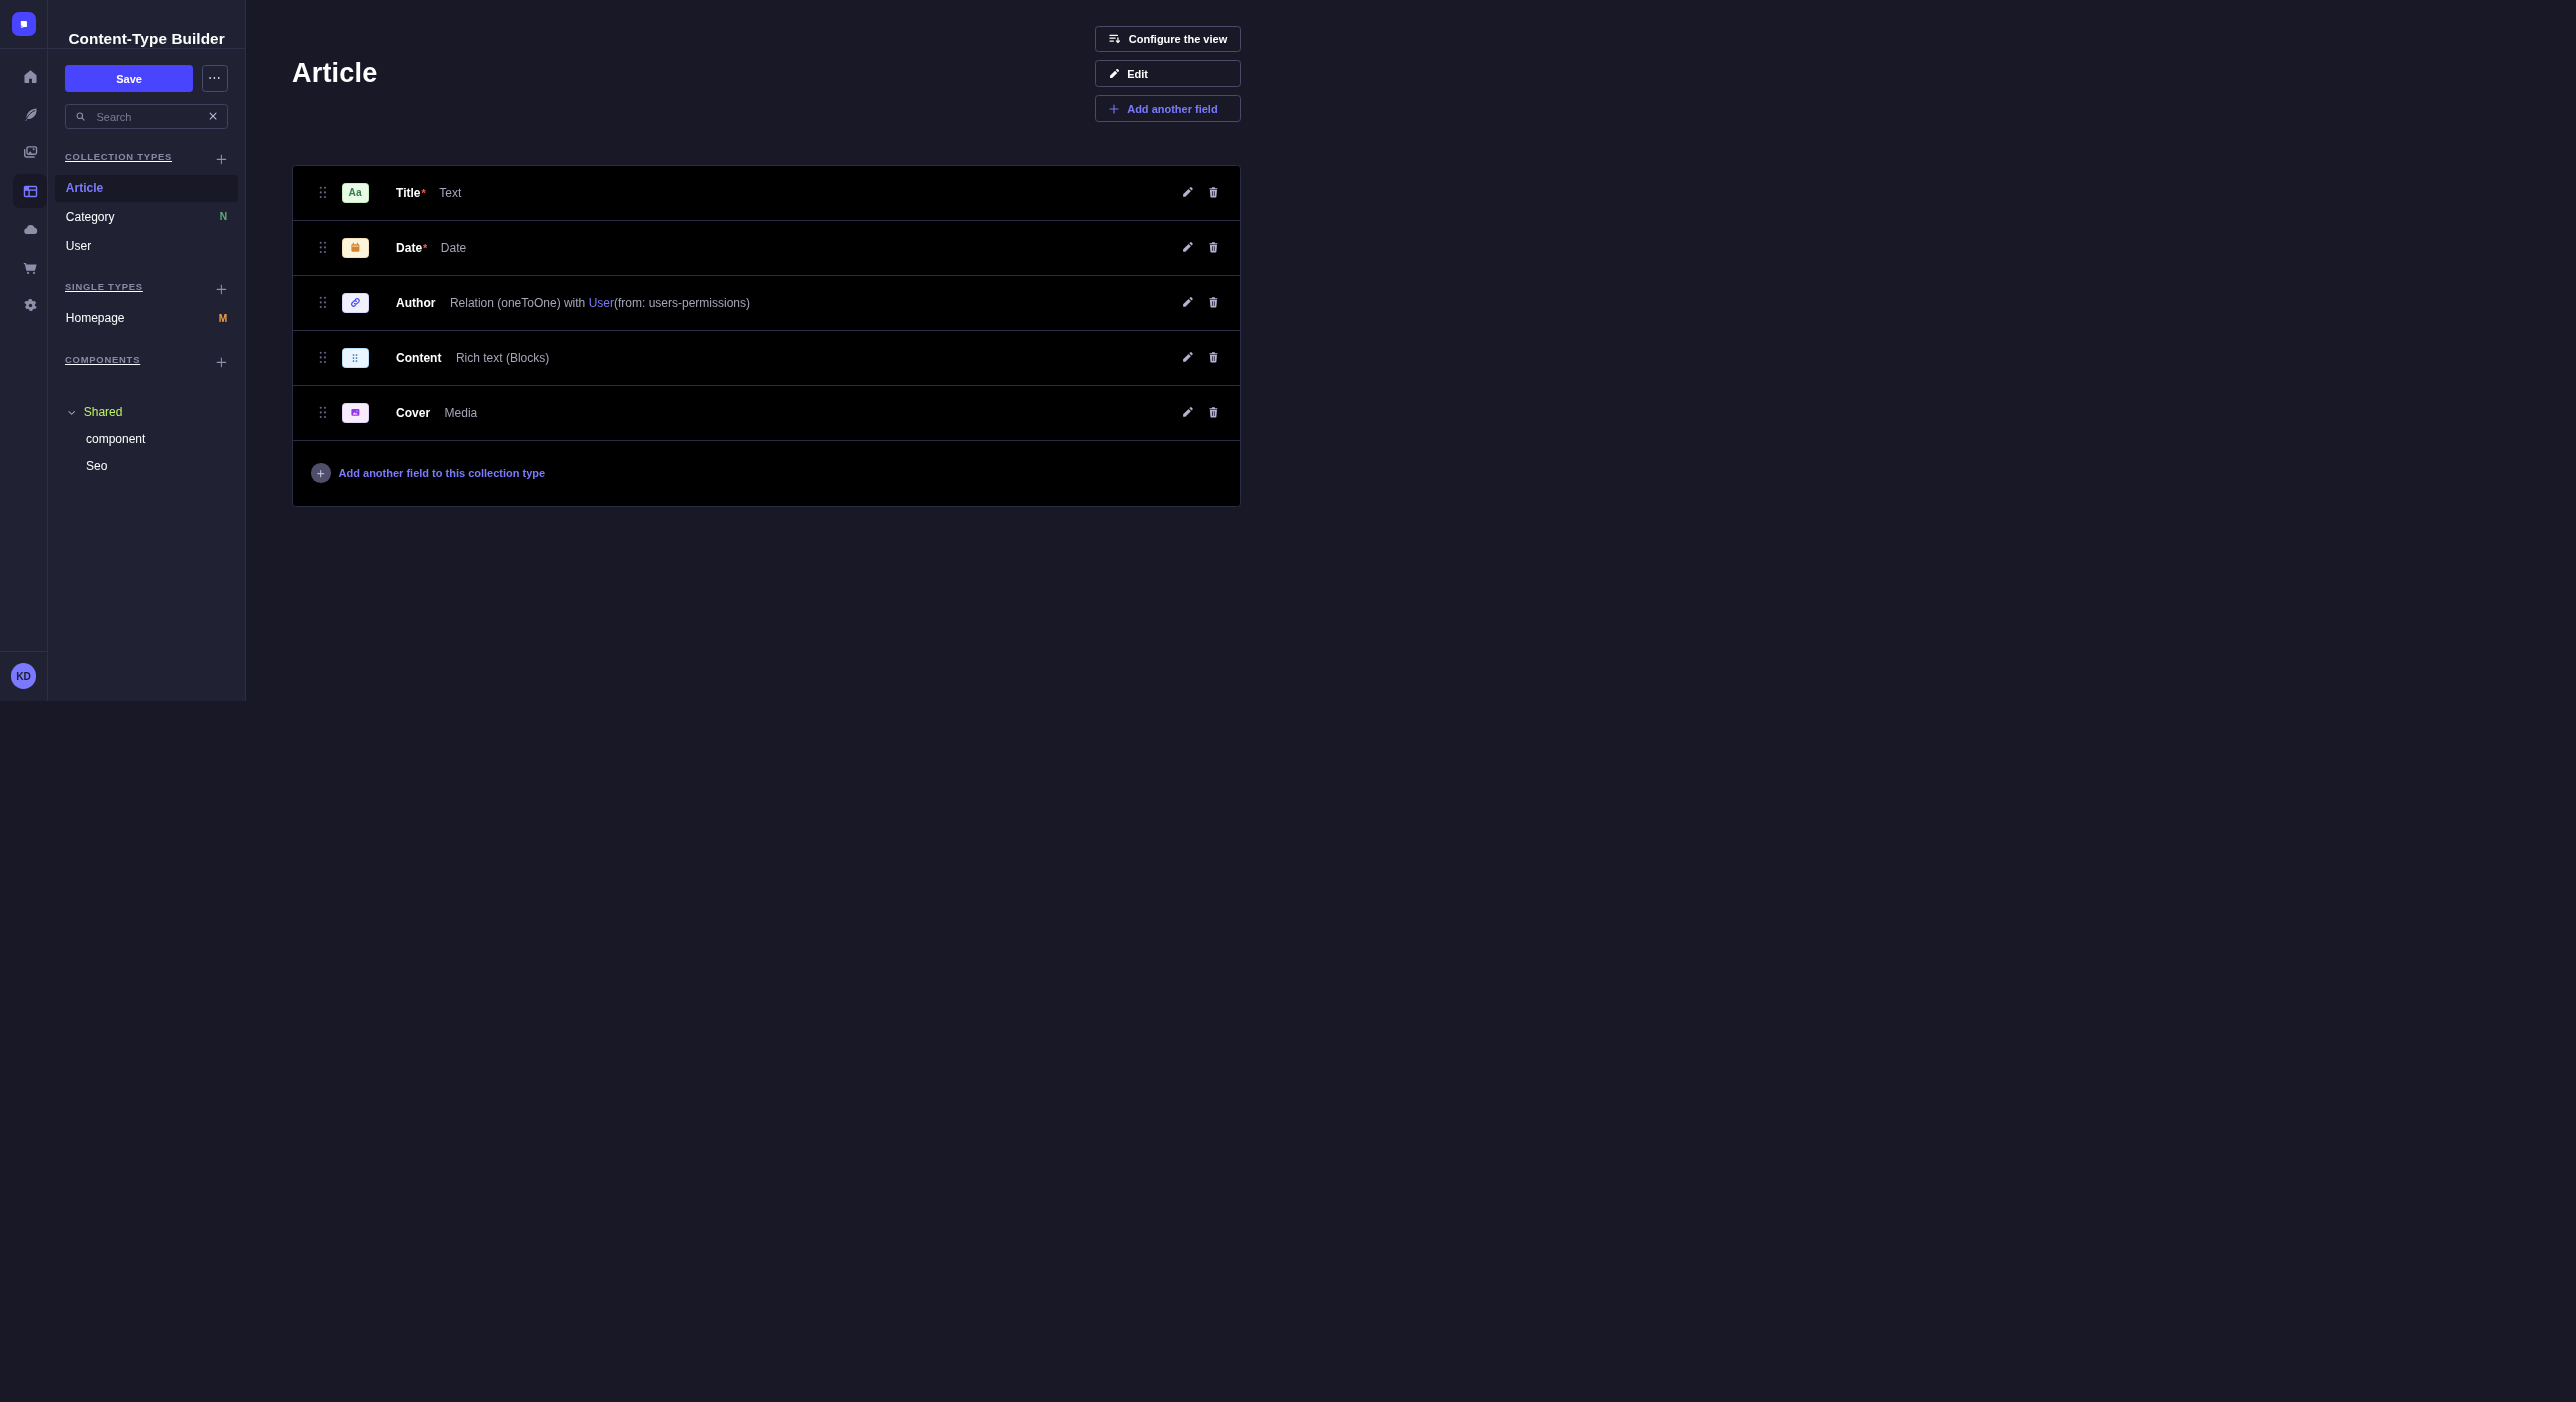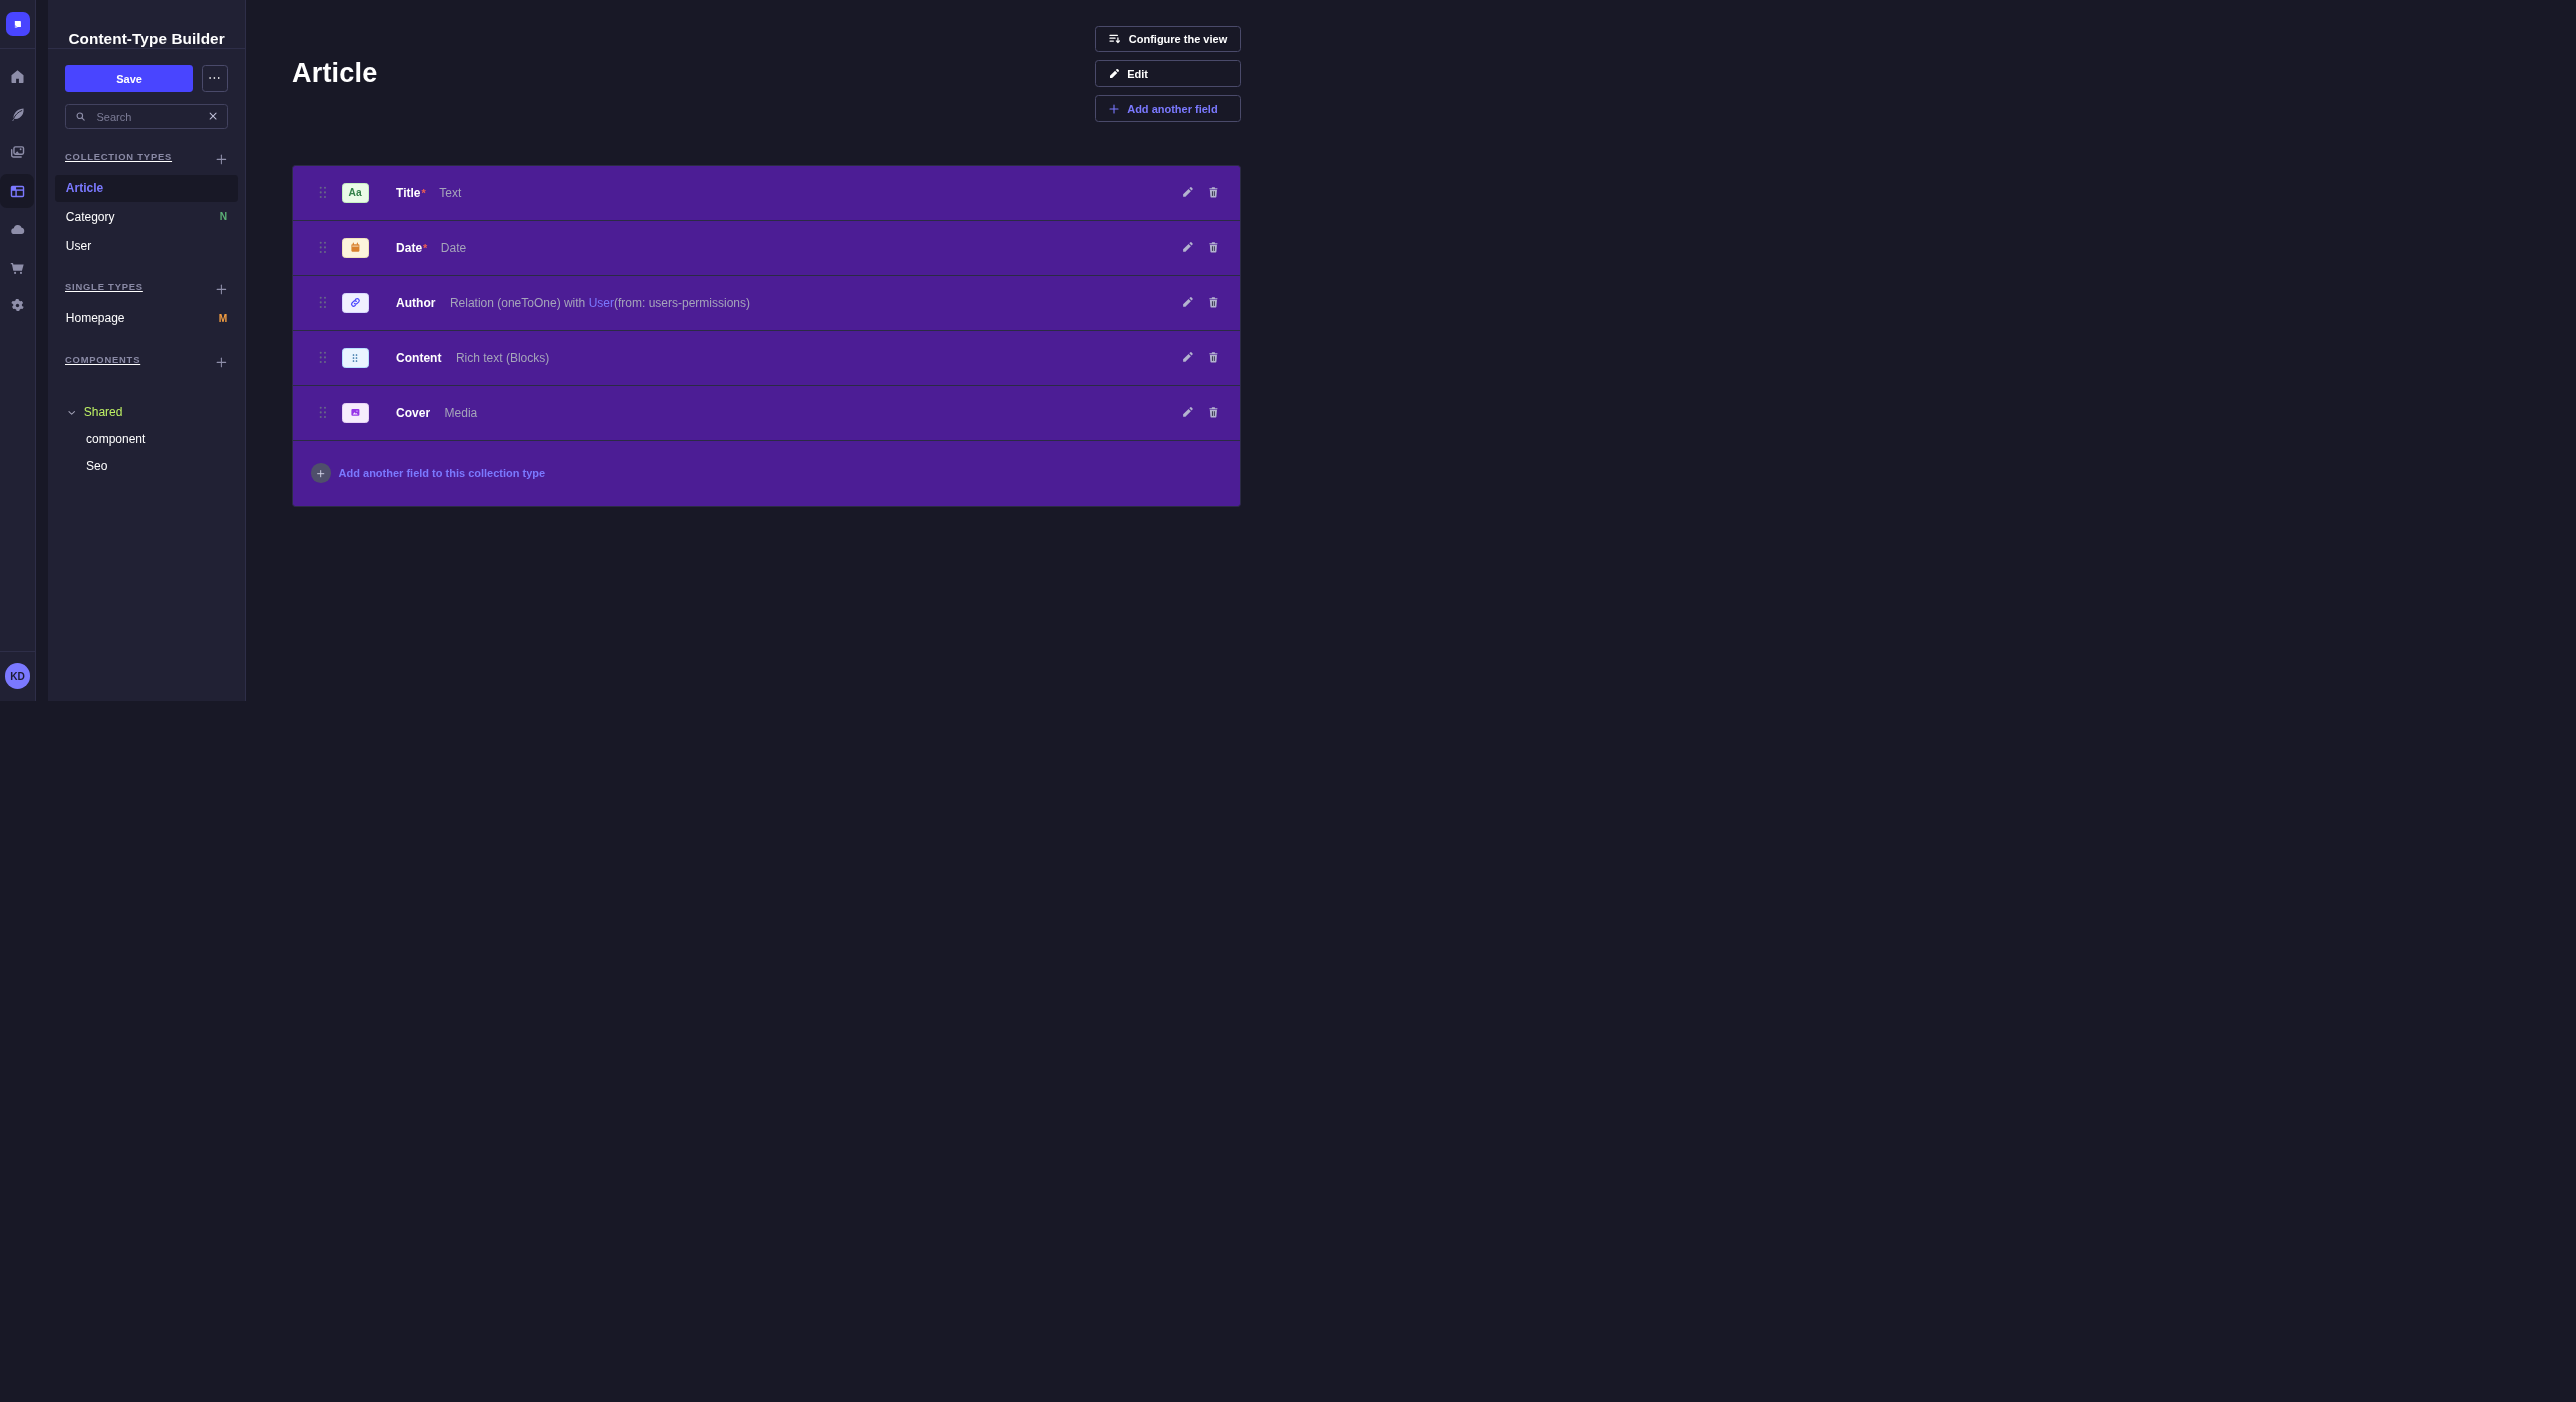--- a/index.html
+++ b/index.html
@@ -8,23 +8,23 @@
     background:#181826;
     font-family:"Liberation Sans", sans-serif;
     color:#ffffff;
     overflow:hidden;
     position:relative;
   }
   svg { display:block; }
 
   
   .rail {
-    position:absolute; left:0; top:0; bottom:0; width:36px;
+    position:absolute; left:0; top:0; bottom:0; width:48px;
     background:#212134; border-right:0.9px solid #2e2e48;
-    display:flex; flex-direction:column; align-items:flex-start;
+    display:flex; flex-direction:column; align-items:flex-end;
   }
   .rail-header { height:49px; width:100%; border-bottom:0.9px solid #2e2e48;
     display:grid; place-items:center; flex:none; }
   .logo { width:24px; height:24px; border-radius:6.8px; background:#4945ff;
     display:grid; place-items:center; cursor:pointer; }
   .rail-nav { margin-top:10.2px; display:flex; flex-direction:column; gap:4.3px; }
   .rail-cell { width:34px; height:34px; display:grid; place-items:center;
     color:#8e8ea9; border-radius:6.8px; cursor:pointer; }
   .rail-cell.active { background:#181826; color:#7b79ff; }
   .rail-footer { margin-top:auto; width:100%; border-top:0.9px solid #2e2e48;
@@ -75,21 +75,21 @@
   
   .main { position:absolute; left:245px; top:0; right:0; bottom:0; padding:0 47px; }
   .main-header { margin-top:25.6px; display:flex; align-items:center; justify-content:space-between; }
   .page-title { font-size:27px; font-weight:bold; letter-spacing:0.2px; }
   .actions { display:flex; gap:8.5px;flex-direction:column; }
   .btn { height:26.4px; padding:0 12.8px; border:0.9px solid #4a4a6a; border-radius:3.4px;
     background:transparent; color:#fff; font-size:11px; font-weight:bold; font-family:inherit;
     display:inline-flex; align-items:center; gap:6.8px; cursor:pointer; }
   .btn.accent { color:#7b79ff; }
 
-  .card { margin-top:43px; background:#4c1d95; border:0.9px solid #2b2b44; border-radius:3.4px; }
+  .card { margin-top:43px; background:#000000; border:0.9px solid #2b2b44; border-radius:3.4px; }
   .field-row { height:55px; display:flex; align-items:center;
     padding:0 20.4px 0 26.4px; border-bottom:0.9px solid #2b2b44; }
   .grip { color:#666687; margin-right:14.5px; cursor:grab; }
   .tile { width:27px; height:20.4px; border-radius:3.4px; display:grid; place-items:center;
     margin-right:14.5px; border:0.9px solid transparent; flex:none; }
   .tile.text     { background:#eafbe7; border-color:#c6f0c2; color:#328048;
     font-size:10.2px; font-weight:bold; }
   .tile.date     { background:#fdf4dc; border-color:#f1e3bb; color:#d9822f; }
   .tile.relation { background:#f0f0ff; border-color:#d9d8ff; color:#4945ff; }
   .tile.blocks   { background:#eaf5ff; border-color:#b8e1ff; color:#2a6a9f; }

